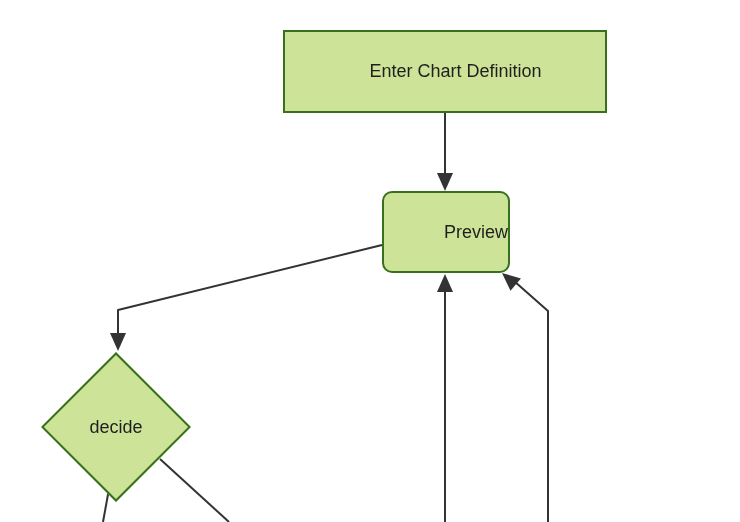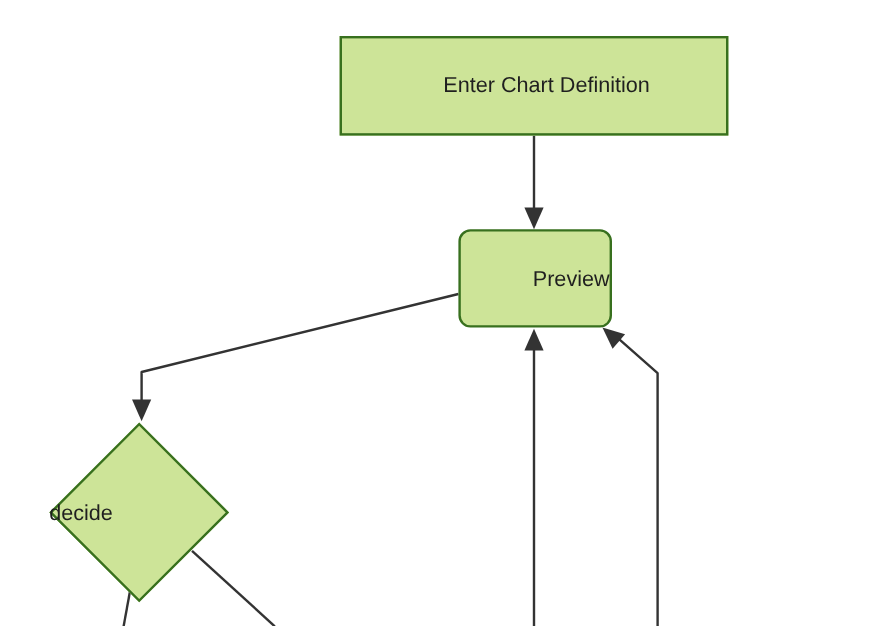--- a/index.html
+++ b/index.html
@@ -64,20 +64,21 @@
     background: var(--node-fill);
     border: 2px solid var(--node-border);
     transform: rotate(45deg);
   }
   .diamond-label {
     position: absolute;
     left: 41px; top: 352px;
     width: 150px; height: 150px;
     display: flex;
     align-items: center;
+    justify-content: center;
     font-size: 18px;
     text-align: center;
     pointer-events: none;
   }
 </style>
 </head>
 <body>
 
 <div class="canvas">
 

